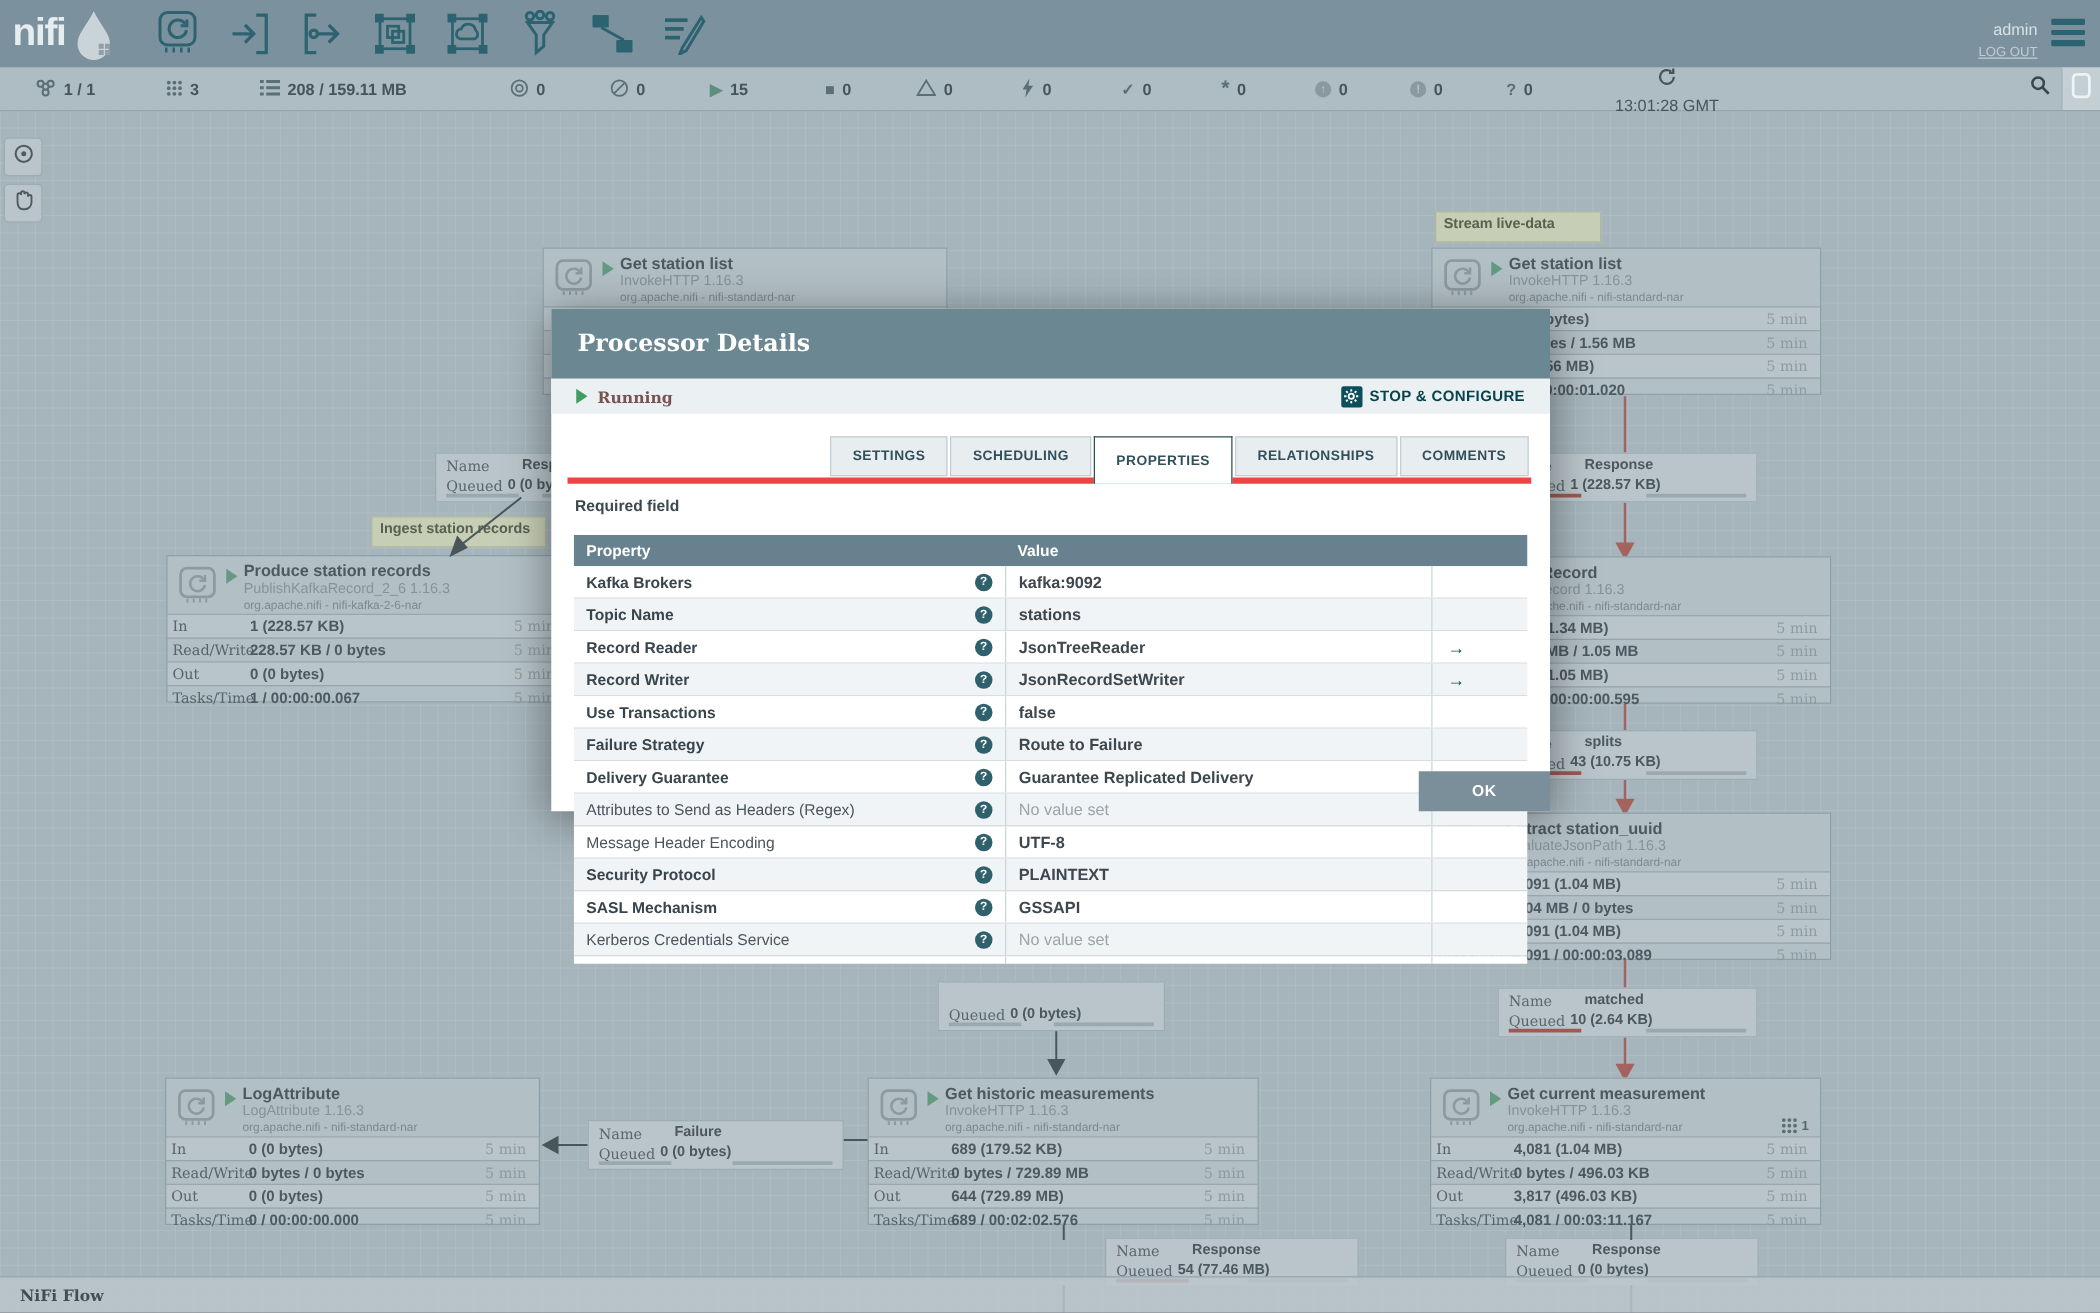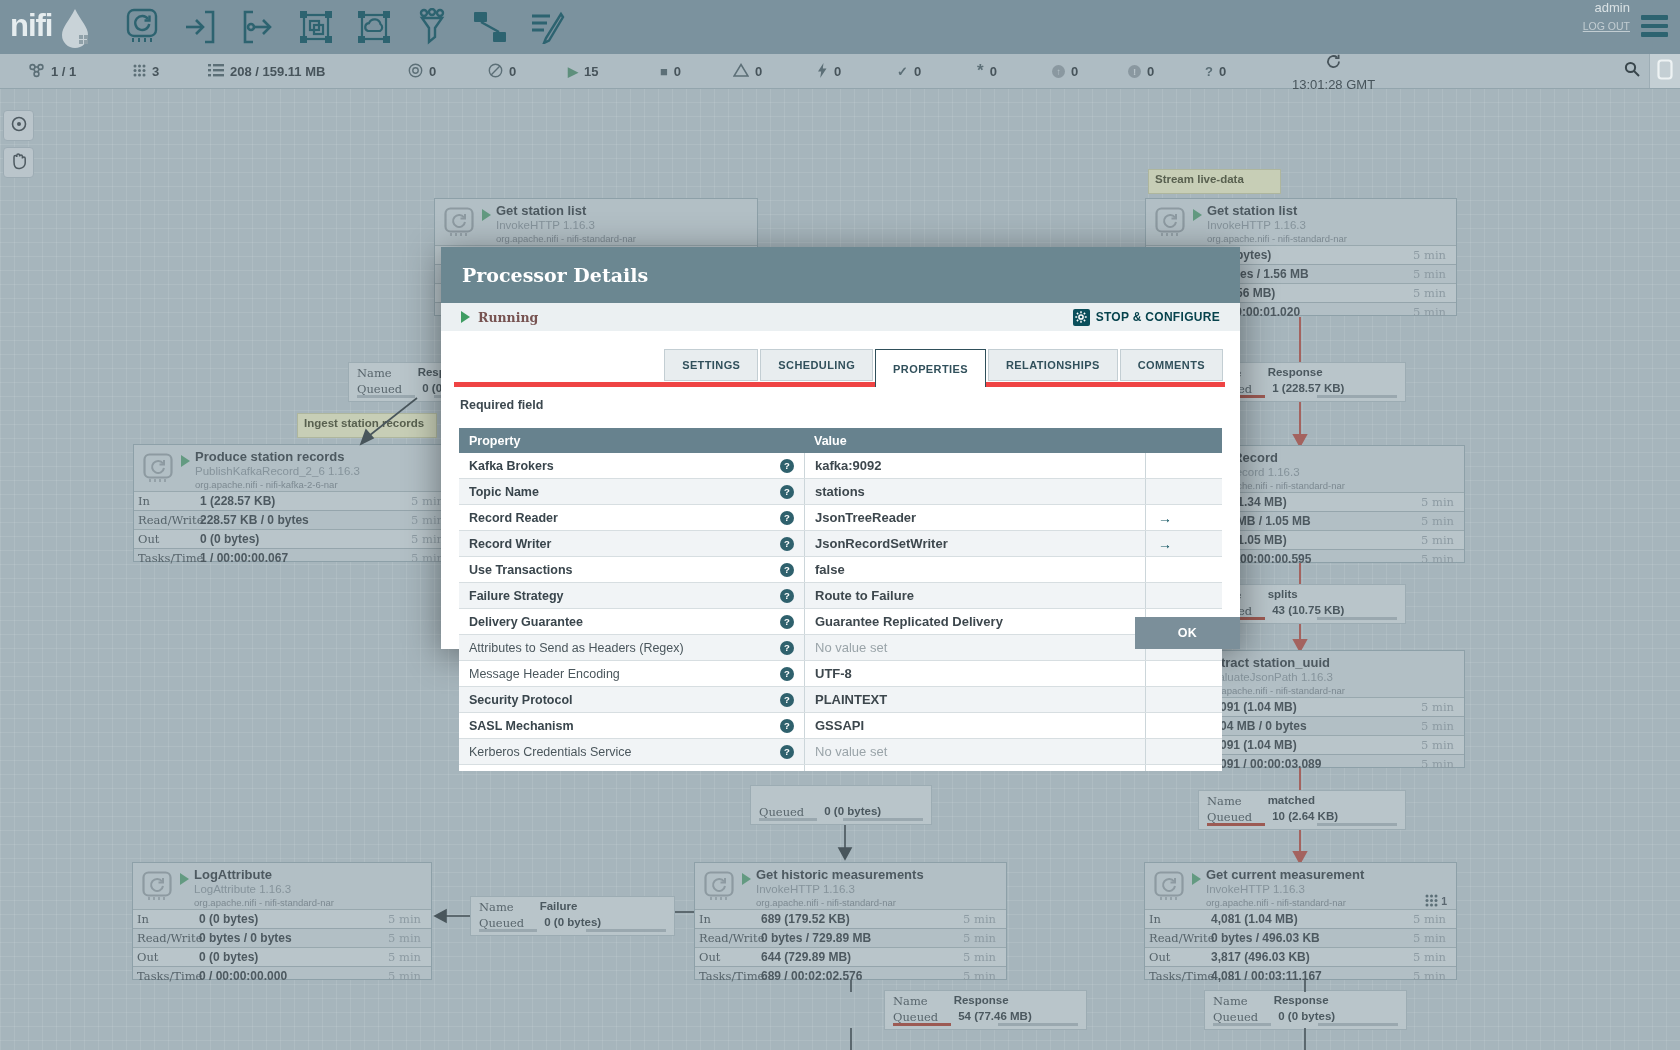--- a/index.html
+++ b/index.html
@@ -29,41 +29,41 @@
     font-size:12px;white-space:nowrap;overflow:hidden;}
   .prow2:nth-child(odd){background:rgba(255,255,255,.10);}
   .prow2 .lab{font-family:"DejaVu Serif",serif;color:#57646b;width:62px;padding-left:4px;
     font-size:11.5px;flex:none;}
   .prow2 .val{font-weight:bold;color:#4d5960;}
   .prow2 .win{margin-left:auto;padding-right:10px;color:#8d9ba3;font-size:11.5px;font-family:"DejaVu Serif",serif;}
 
   .conn{position:absolute;height:40px;background:#b9c5ca;border:1px solid #9cacb3;box-sizing:border-box;
     font-size:11.5px;z-index:3;white-space:nowrap;overflow:hidden;}
   .conn .r1{position:absolute;left:8px;top:3px;display:flex;gap:26px;}
-  .conn .r2{position:absolute;left:8px;top:19px;display:flex;gap:20px;}
+  .conn .r2{position:absolute;left:8px;top:19px;display:flex;gap:4px;}
   .conn .k{font-family:"DejaVu Serif",serif;color:#59666d;}
   .conn .v{font-weight:bold;color:#4b585f;}
   .conn .bar{position:absolute;bottom:3px;height:3px;background:#9aa8af;}
   .conn .bar.l{left:8px;width:58px;}
   .conn .bar.l.red{background:#9c5a53;}
   .conn .bar.r{right:8px;width:80px;}
 
   .glabel{position:absolute;background:#c7ceb6;border:1px solid #aeb69d;box-sizing:border-box;
     font-size:11.5px;font-weight:bold;color:#58604f;padding:3px 0 0 6px;z-index:3;}
 
   .palette-btn{position:absolute;left:3px;width:29px;height:29px;background:#bac5cb;border:1px solid #9dacb4;
     border-radius:4px;display:flex;align-items:center;justify-content:center;z-index:5;}
 
   
   .top-header{position:absolute;left:0;top:0;right:0;height:54px;background:#7b929e;z-index:7;}
   .logo{position:absolute;left:10px;top:7px;display:flex;align-items:flex-start;}
   .logo-text{font-size:31px;font-weight:bold;color:#e6edef;letter-spacing:-1px;line-height:38px;}
   .tb{position:absolute;left:124px;top:7px;display:flex;gap:22px;align-items:center;}
   .tb .tbi{width:36px;height:40px;display:flex;align-items:center;justify-content:center;}
-  .hdr-user{position:absolute;right:50px;top:0;text-align:right;}
+  .hdr-user{position:absolute;right:50px;top:16px;text-align:right;}
   .hdr-admin{font-size:13px;color:#d9e1e4;}
   .hdr-logout{font-size:10.5px;color:#c2cdd2;margin-top:5px;text-decoration:underline;cursor:pointer;}
   .burger{position:absolute;right:12px;top:15px;display:flex;flex-direction:column;gap:4px;cursor:pointer;}
   .burger div{width:27px;height:4.5px;background:#2d6370;border-radius:1px;}
 
   
   .status-bar{position:absolute;top:54px;left:0;right:0;height:34px;background:#aebcc3;
     border-bottom:1px solid #93a5ad;z-index:7;}
   .sit{position:absolute;top:0;height:34px;display:flex;align-items:center;gap:6px;
     font-size:13px;font-weight:bold;color:#47545b;}
@@ -866,20 +866,23 @@
     </div>
     <div class="sb-panel">
       <span>
         <svg width="16" height="21">
             <rect x="1.5" y="1.5" width="13" height="18" rx="3" fill="none" stroke="#eef3f4" stroke-width="2.2"></rect>
           </svg>
       </span>
     </div>
   </div>
 
+  <div class="footer">
+    <span>NiFi Flow</span>
+  </div>
 
   <div class="dialog">
     <div class="dlg-head">
       <span class="dlg-title">Processor Details</span>
     </div>
     <div class="dlg-status">
       <span class="dlg-play"></span>
       <span class="dlg-running">Running</span>
       <span class="dlg-action">
         <span class="gearbox">

